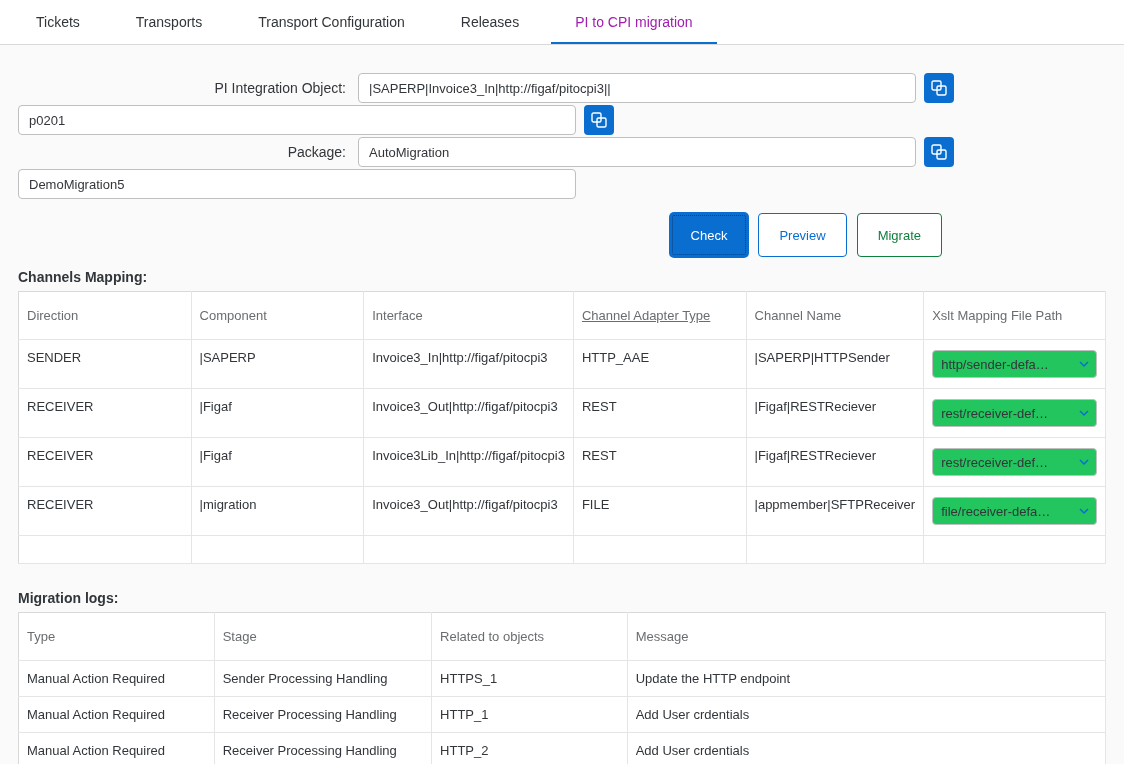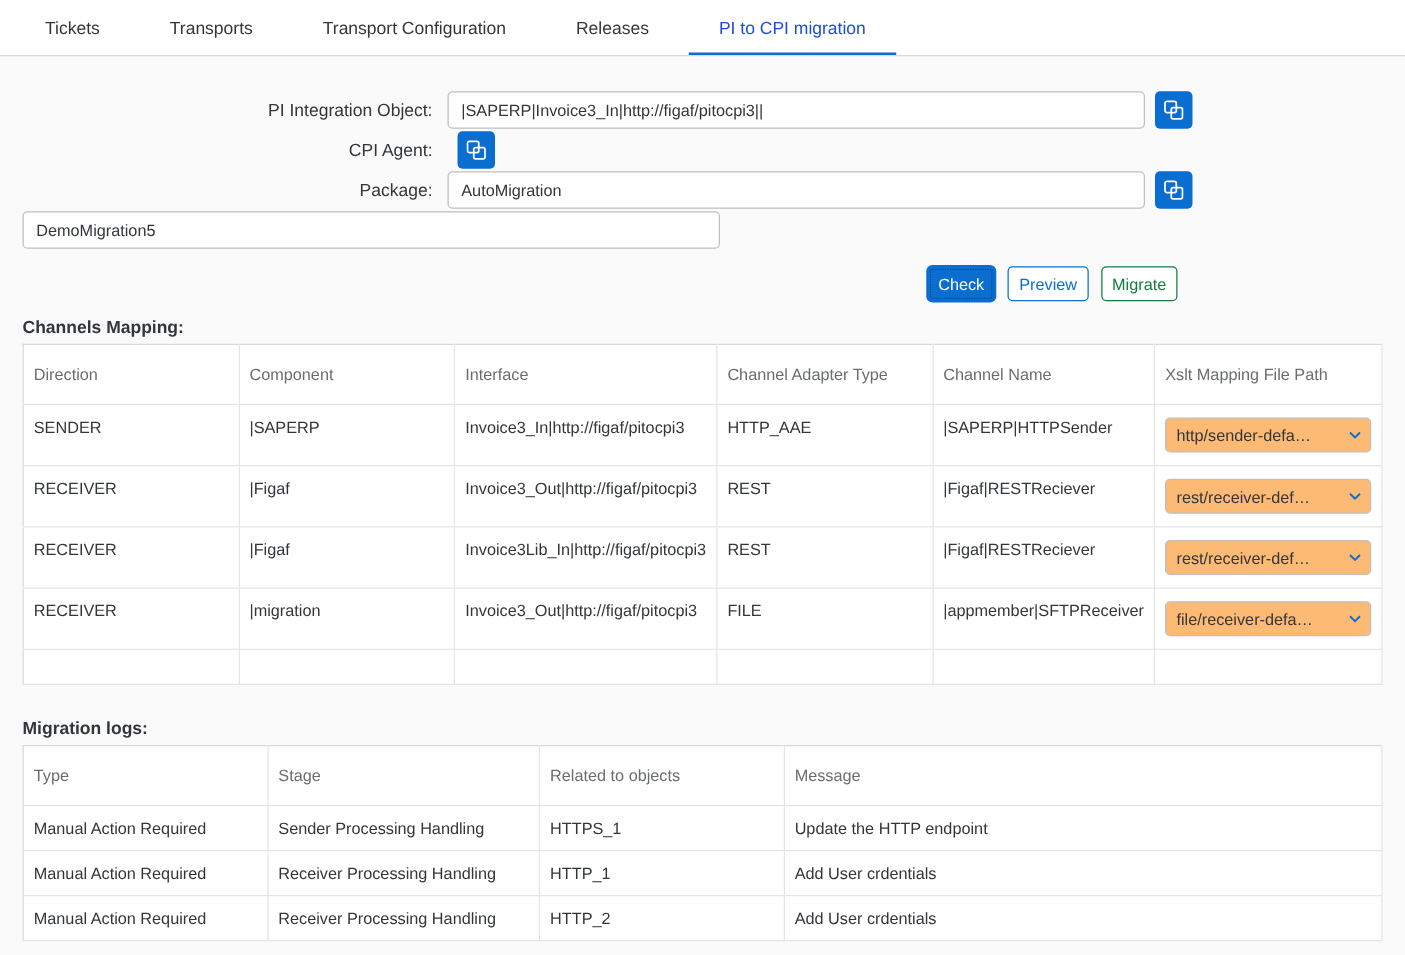--- a/index.html
+++ b/index.html
@@ -22,21 +22,21 @@
   }
   .tab {
     padding: 14px 24px 12px 24px;
     color: #32363a;
     cursor: pointer;
     font-size: 14px;
     border-bottom: 2px solid transparent;
     margin-right: 8px;
   }
   .tab.active {
-    color: #1d4ed8;
+    color: #a21caf;
     border-bottom: 2px solid #0a6ed1;
   }
 
   
   .form-area {
     padding: 28px 18px 8px 18px;
   }
   .form-row {
     display: flex;
     align-items: center;
@@ -76,22 +76,22 @@
 
   .button-row {
     display: flex;
     justify-content: flex-end;
     padding: 4px 18px 4px 18px;
     gap: 10px;
     width: 960px;
     margin-left: 0;
   }
   .btn {
-    height: 28px;
-    padding: 0 8px;
+    height: 44px;
+    padding: 0 20px;
     border-radius: 4px;
     font-size: 13px;
     cursor: pointer;
     background: #fff;
   }
   .btn-check {
     border: 1px solid #0a6ed1;
     color: #fff;
     background: #0a6ed1;
     box-shadow: 0 0 0 1px #0a6ed1;
@@ -144,21 +144,21 @@
 
   
   .dd {
     display: flex;
     align-items: center;
     justify-content: space-between;
     border: 1px solid #bfbfbf;
     border-radius: 4px;
     height: 28px;
     padding: 0 6px 0 8px;
-    background: #fdba74;
+    background: #22c55e;
     cursor: pointer;
     white-space: nowrap;
     overflow: hidden;
   }
   .dd span.txt {
     overflow: hidden;
     text-overflow: ellipsis;
     color: #32363a;
   }
   .chev {
@@ -166,21 +166,21 @@
     height: 12px;
     flex: 0 0 12px;
     margin-left: 6px;
   }
   .chev path { stroke: #0a6ed1; fill: none; stroke-width: 1.5; }
 
   
   .col-dir   { width: 17%; }
   .col-comp  { width: 17%; }
   .col-iface { width: 16%; }
-  .col-cat   { width: 17%; }
+  .col-cat   { width: 17%; text-decoration: underline; }
   .col-cname { width: 16%; }
   .col-xslt  { width: 17%; }
 
   
   .lcol-type { width: 18%; }
   .lcol-stage{ width: 20%; }
   .lcol-rel  { width: 18%; }
   .lcol-msg  { width: 44%; }
 </style>
 </head>
@@ -201,21 +201,21 @@
     <input class="form-input" value="|SAPERP|Invoice3_In|http://figaf/pitocpi3||" style="">
     <button class="value-help">
       <svg class="vh-svg" viewBox="0 0 16 16">
         <rect x="1" y="1" width="9" height="9" rx="1.5" fill="none" stroke="#fff" stroke-width="1.4"></rect>
         <rect x="6" y="6" width="9" height="9" rx="1.5" fill="none" stroke="#fff" stroke-width="1.4"></rect>
       </svg>
     </button>
   </div>
 
   <div class="form-row">
-    <div class="form-label">CPI Agent:</div>
+    <input class="form-input" value="p0201" style="">
     <button class="value-help">
       <svg class="vh-svg" viewBox="0 0 16 16">
         <rect x="1" y="1" width="9" height="9" rx="1.5" fill="none" stroke="#fff" stroke-width="1.4"></rect>
         <rect x="6" y="6" width="9" height="9" rx="1.5" fill="none" stroke="#fff" stroke-width="1.4"></rect>
       </svg>
     </button>
   </div>
 
   <div class="form-row">
     <div class="form-label">Package:</div>

